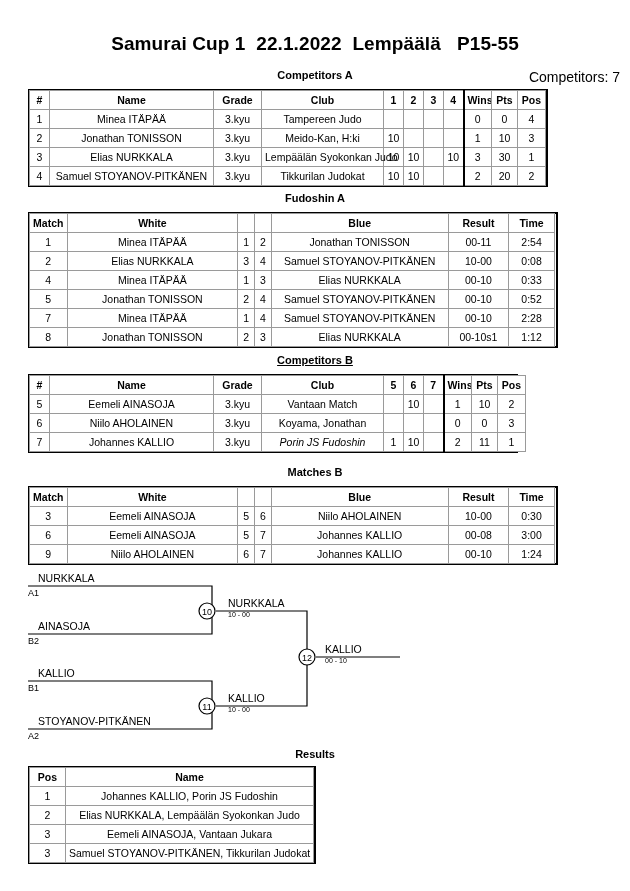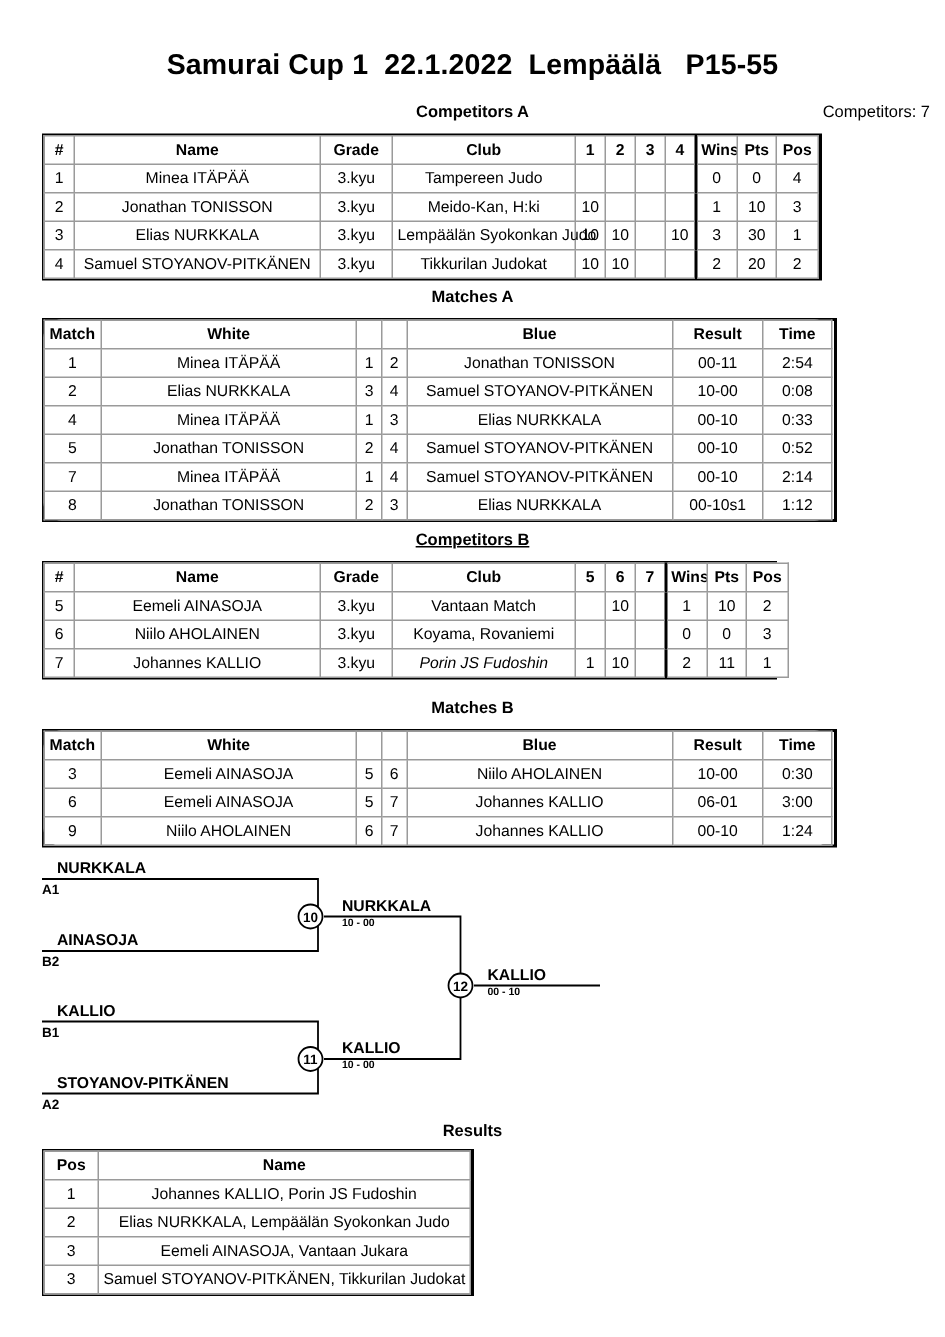--- a/index.html
+++ b/index.html
@@ -34,21 +34,21 @@
   .section-caption {
     font-size: 11px;
     font-weight: bold;
     text-align: center;
     width: 630px;
     left: 0;
   }
   #competitors-count {
     right: 10px;
     top: 69px;
-    font-size: 11px;
+    font-size: 14px;
     font-weight: normal;
     text-align: right;
     width: auto;
   }
 
   
   table.grid {
     border-collapse: collapse;
     table-layout: fixed;
     font-size: 10.5px;
@@ -87,29 +87,29 @@
   
   .comp-wrap { left: 28px; }
   #competitors-a-wrap { top: 89px; width: 520px; }
   #competitors-b-wrap { top: 374px; width: 490px; }
   .comp-table { width: 100%; }
 
   
   .match-wrap { left: 28px; width: 530px; }
   #matches-a-wrap { top: 212px; }
   #matches-b-wrap { top: 486px; }
-  .match-table { width: 100%; border-radius: 12px; }
+  .match-table { width: 100%; }
 
   
   #results-wrap { left: 28px; top: 766px; width: 288px; }
   .results-table { width: 100%; }
 
   
   #bracket {
-    left: 0px; top: 560px; width: 584px; height: 185px; font-weight: bold;
+    left: 0px; top: 560px; width: 584px; height: 185px;
   }
   #bracket svg { display: block; }
   .br-name {
     font-family: "Liberation Sans", sans-serif;
     font-size: 10.5px;
     fill: #000;
   }
   .br-seed {
     font-family: "Liberation Sans", sans-serif;
     font-size: 9px;
@@ -217,21 +217,21 @@
           <td class="c"></td>
           <td class="c"></td>
           <td class="c sep-left">2</td>
           <td class="c">20</td>
           <td class="c">2</td>
         </tr>
       </tbody>
   </table>
 </div>
 
-<div class="abs section-caption" style="top:192px;">Matches A</div>
+<div class="abs section-caption" style="top:192px;">Fudoshin A</div>
 
 <div class="abs tablewrap match-wrap" id="matches-a-wrap">
   <table class="grid match-table">
     <colgroup>
       <col style="width:36px">
         <col style="width:164px">
       <col style="width:16px">
         <col style="width:16px">
       <col style="width:170px">
         <col style="width:58px">
@@ -285,21 +285,21 @@
           <td class="c">00-10</td>
           <td class="c">0:52</td>
         </tr>
         <tr>
           <td class="c">7</td>
           <td class="l">Minea ITÄPÄÄ</td>
           <td class="c">1</td>
           <td class="c">4</td>
           <td class="l">Samuel STOYANOV-PITKÄNEN</td>
           <td class="c">00-10</td>
-          <td class="c">2:14</td>
+          <td class="c">2:28</td>
         </tr>
         <tr>
           <td class="c">8</td>
           <td class="l">Jonathan TONISSON</td>
           <td class="c">2</td>
           <td class="c">3</td>
           <td class="l">Elias NURKKALA</td>
           <td class="c">00-10s1</td>
           <td class="c">1:12</td>
         </tr>
@@ -347,21 +347,21 @@
           <td class="c">10</td>
           <td class="c"></td>
           <td class="c sep-left">1</td>
           <td class="c">10</td>
           <td class="c">2</td>
         </tr>
         <tr>
           <td class="c">6</td>
           <td class="l">Niilo AHOLAINEN</td>
           <td class="c">3.kyu</td>
-          <td class="l" style="overflow:visible;">Koyama, Rovaniemi</td>
+          <td class="l" style="overflow:visible;">Koyama, Jonathan</td>
           <td class="c"></td>
           <td class="c"></td>
           <td class="c"></td>
           <td class="c sep-left">0</td>
           <td class="c">0</td>
           <td class="c">3</td>
         </tr>
         <tr>
           <td class="c">7</td>
           <td class="l">Johannes KALLIO</td>
@@ -411,21 +411,21 @@
           <td class="l">Niilo AHOLAINEN</td>
           <td class="c">10-00</td>
           <td class="c">0:30</td>
         </tr>
         <tr>
           <td class="c">6</td>
           <td class="l">Eemeli AINASOJA</td>
           <td class="c">5</td>
           <td class="c">7</td>
           <td class="l">Johannes KALLIO</td>
-          <td class="c">06-01</td>
+          <td class="c">00-08</td>
           <td class="c">3:00</td>
         </tr>
         <tr>
           <td class="c">9</td>
           <td class="l">Niilo AHOLAINEN</td>
           <td class="c">6</td>
           <td class="c">7</td>
           <td class="l">Johannes KALLIO</td>
           <td class="c">00-10</td>
           <td class="c">1:24</td>

